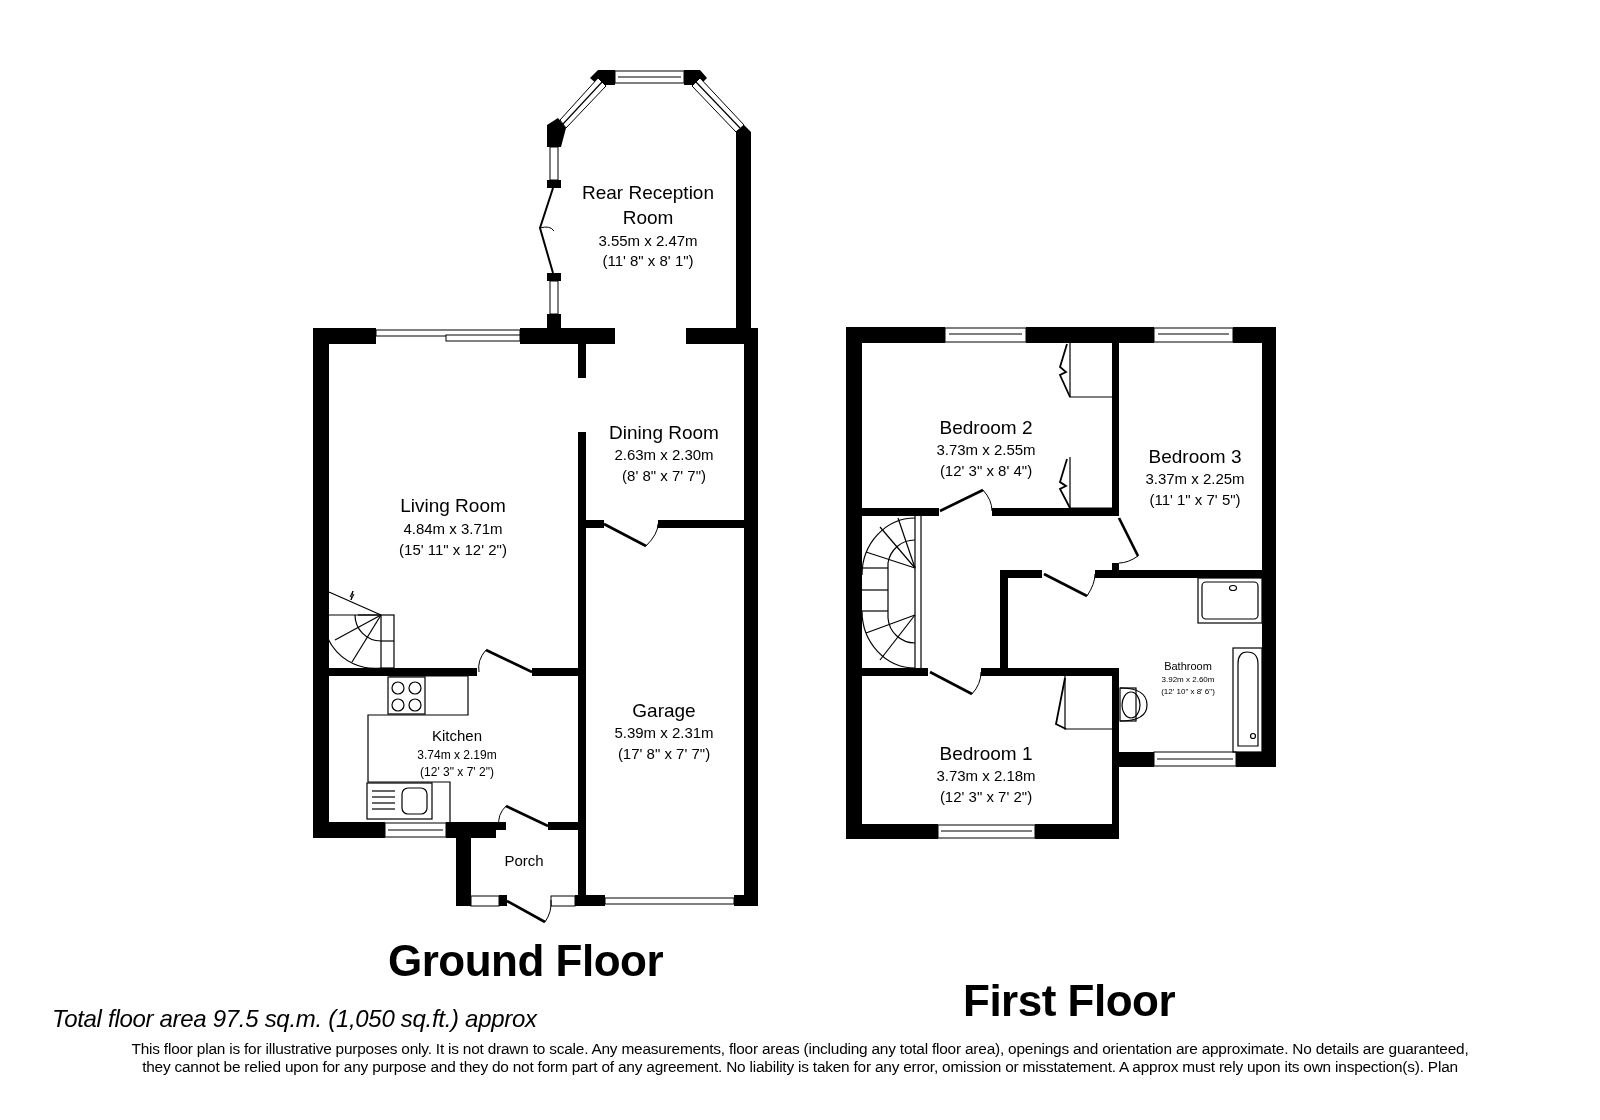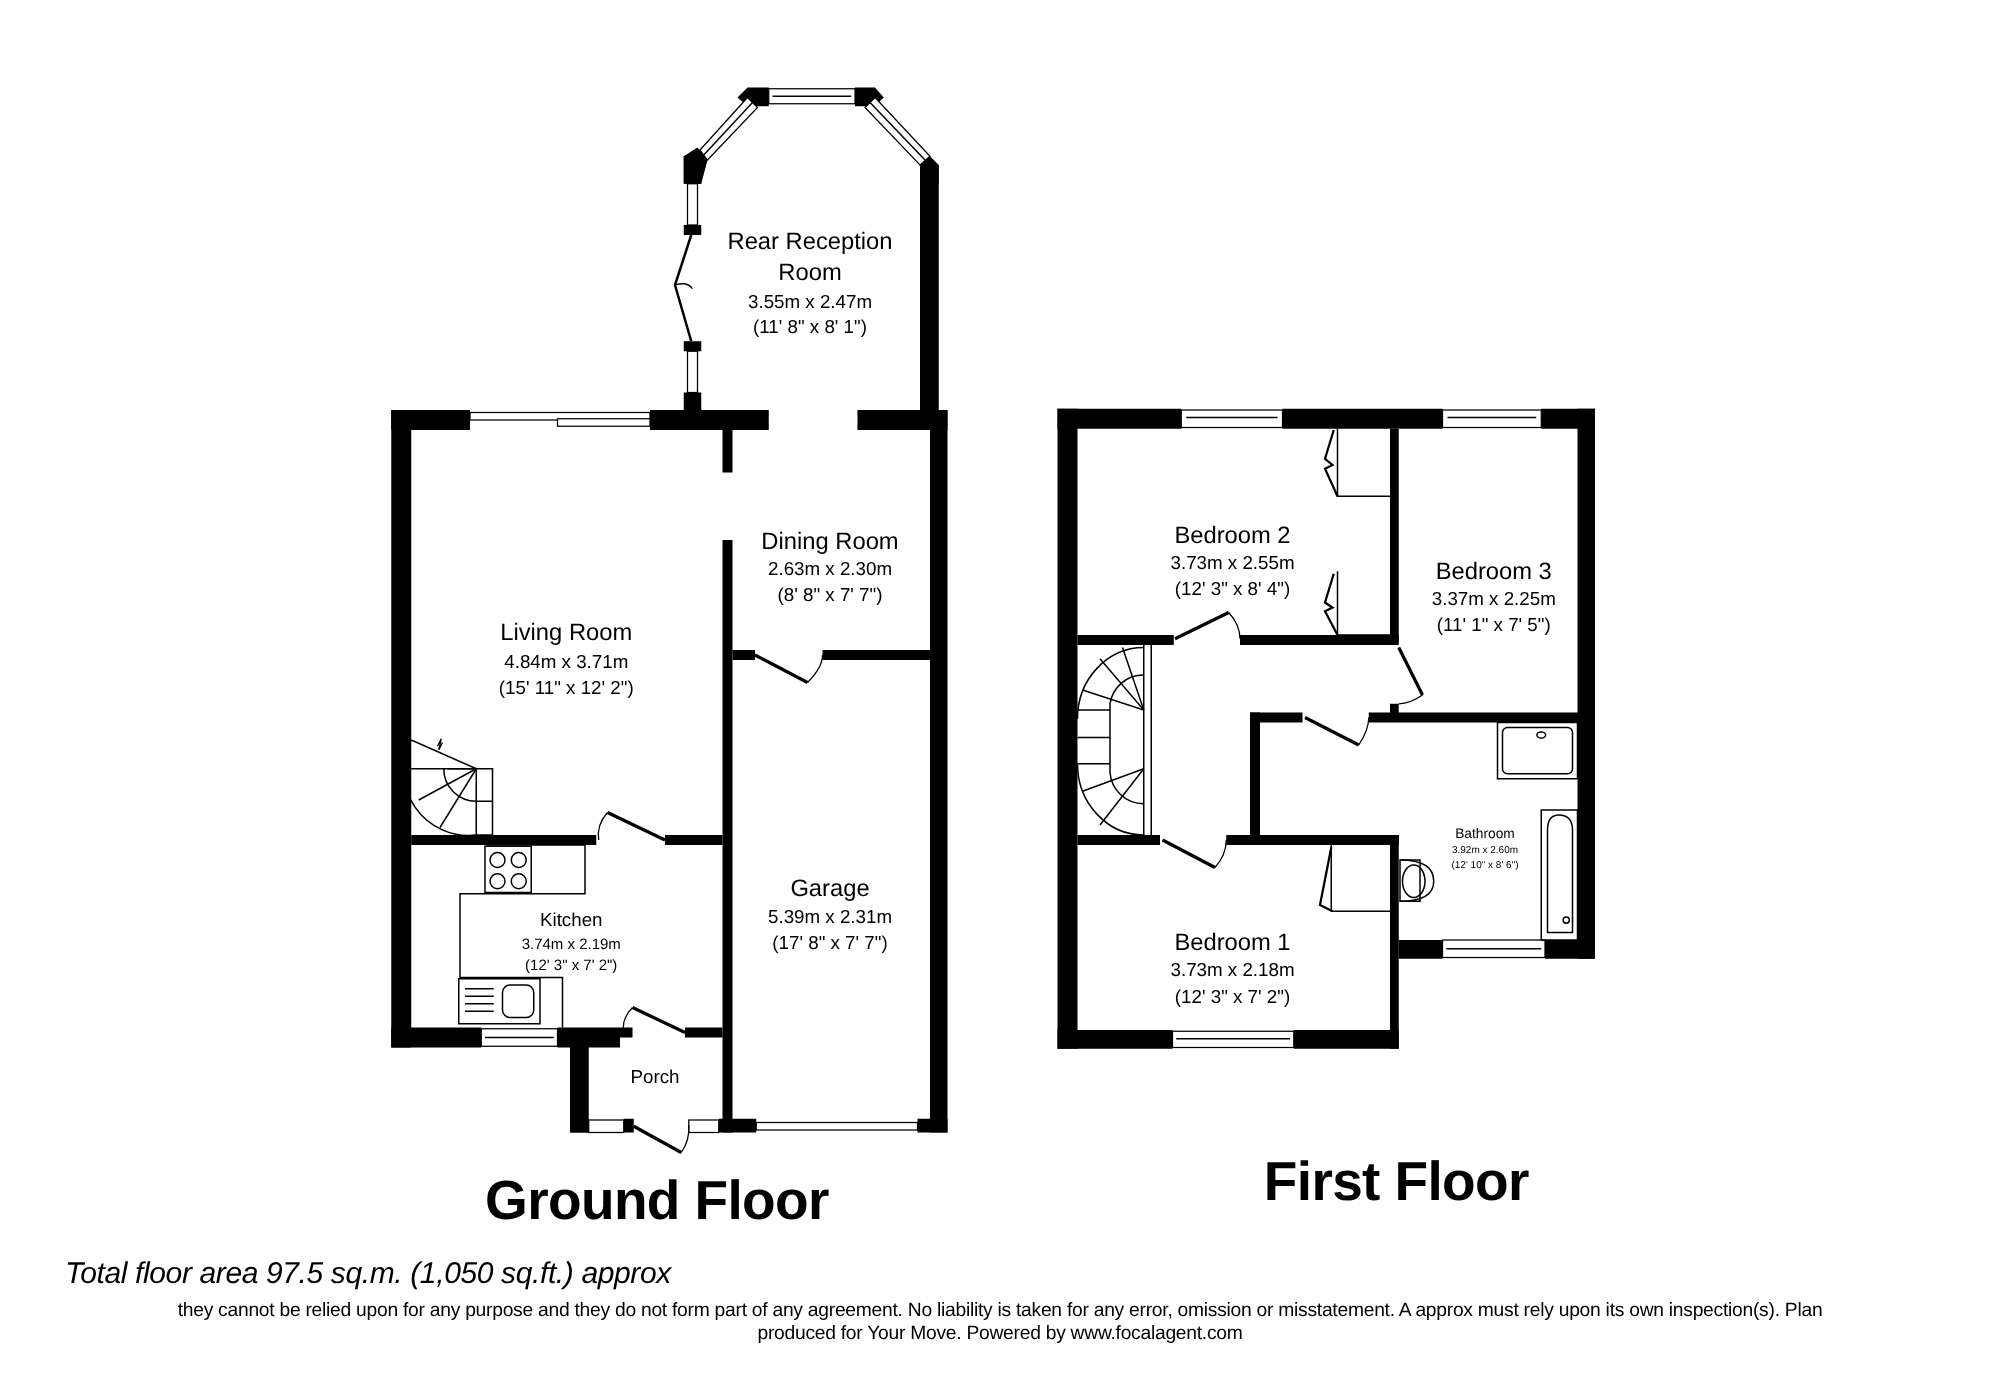--- a/index.html
+++ b/index.html
@@ -1,21 +1,21 @@
 <!DOCTYPE html>
 <html><head>
 <meta charset="utf-8">
 <style>
   html, body { margin: 0; padding: 0; background: #ffffff; }
   body { width: 1600px; height: 1120px; position: relative; overflow: hidden; font-family: "Liberation Sans", sans-serif; color: #000; }
   svg.plan { position: absolute; left: 0; top: 0; width: 1600px; height: 1120px; }
   .room-label { font-family: "Liberation Sans", sans-serif; fill: #000; }
   .floor-title { position: absolute; font-family: "Liberation Sans", sans-serif; font-weight: bold; font-size: 44px; letter-spacing: -0.5px; white-space: nowrap; }
   #ground-title { left: 388px; top: 936px; }
-  #first-title { left: 963px; top: 921px; margin-left: 48px; }
+  #first-title { left: 963px; top: 976px; }
   #total-area { position: absolute; left: 52px; top: 1005px; font-size: 24px; white-space: nowrap; letter-spacing: -0.3px; font-style: italic; }
   #disclaimer { position: absolute; left: 30px; top: 1040px; width: 1540px; font-size: 15.4px; line-height: 18px; text-align: center; letter-spacing: -0.2px; }
   .wall { fill: #000; }
   .win { fill: #fff; stroke: #000; stroke-width: 1; }
   .thin { fill: none; stroke: #000; stroke-width: 1.2; }
   .door { fill: none; stroke: #000; stroke-width: 2.6; }
   .arc { fill: none; stroke: #000; stroke-width: 1; }
 </style>
 </head>
 <body>
@@ -277,15 +277,15 @@
     </g>
   </g>
 </svg>
 
 <div class="floor-title" id="ground-title">Ground Floor</div>
 <div class="floor-title" id="first-title">First Floor</div>
 
 <div id="total-area">Total floor area 97.5 sq.m. (1,050 sq.ft.) approx</div>
 
 <div id="disclaimer">
+  <div>This floor plan is for illustrative purposes only. It is not drawn to scale. Any measurements, floor areas (including any total floor area), openings and orientation are approximate. No details are guaranteed,</div>
   <div>they cannot be relied upon for any purpose and they do not form part of any agreement. No liability is taken for any error, omission or misstatement. A approx must rely upon its own inspection(s).  Plan</div>
-  <div>produced for Your Move. Powered by www.focalagent.com</div>
 </div>
 
 </body></html>

